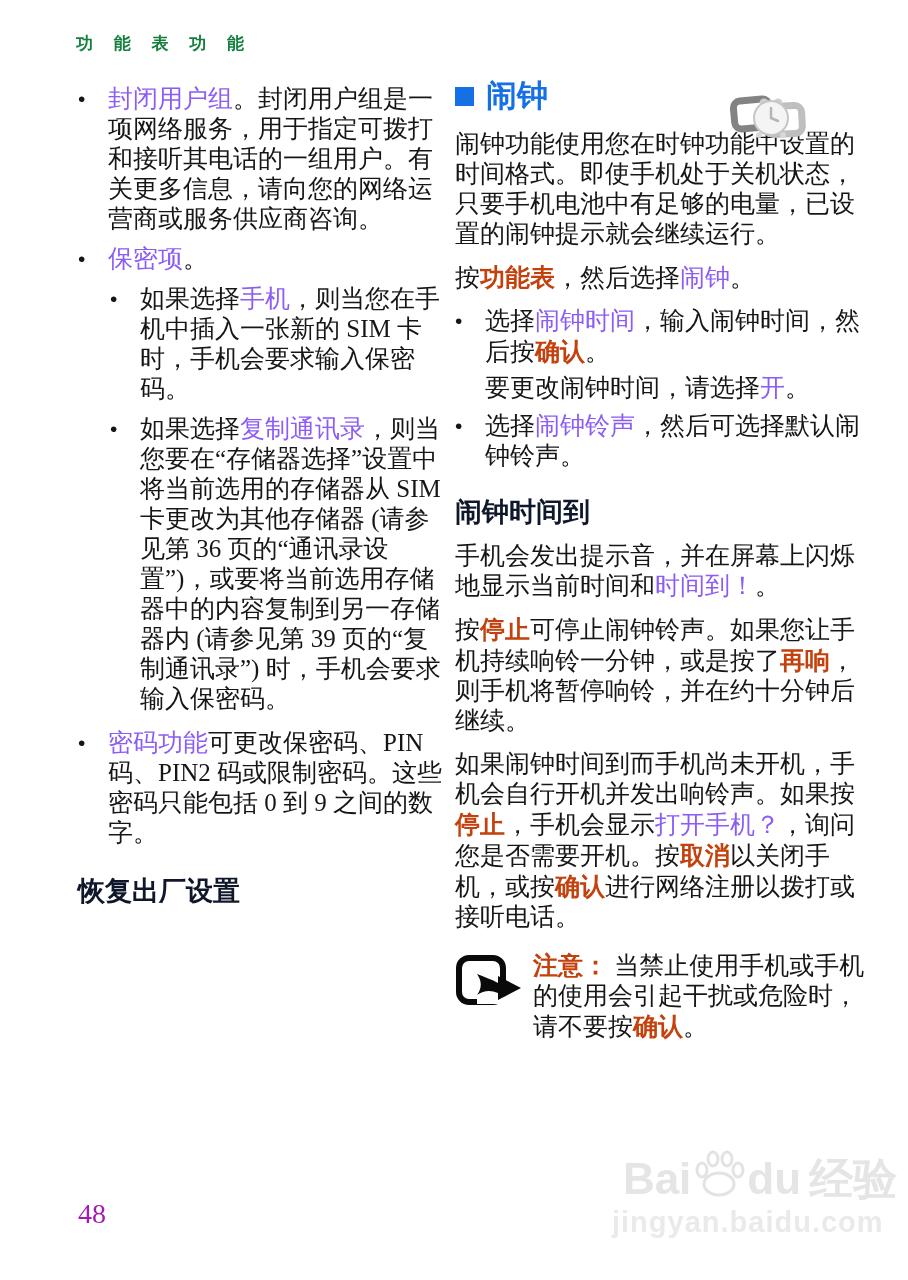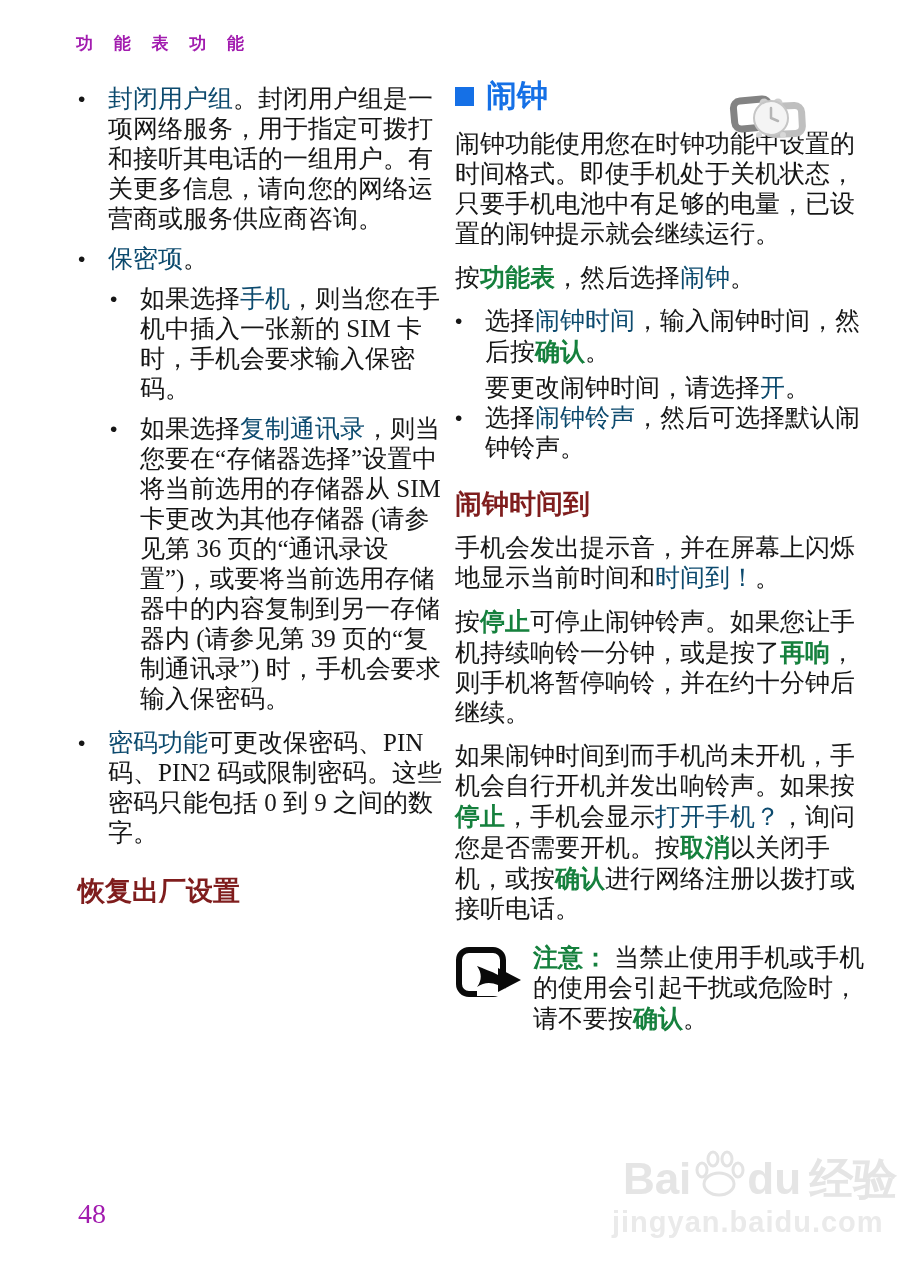--- a/index.html
+++ b/index.html
@@ -7,49 +7,49 @@
   body {
     position: relative;
     background: #ffffff;
     font-family: "Liberation Serif", "DejaVu Serif", serif;
     color: #161616;
     overflow: hidden;
   }
   .hdr {
     position: absolute; left: 76px; top: 32px;
     font-family: "Liberation Sans", "DejaVu Sans", sans-serif;
-    font-size: 17px; font-weight: 600; letter-spacing: 8px; color: #a21caf;
+    font-size: 17px; font-weight: 600; letter-spacing: 8px; color: #15803d;
   }
   .colL {
     position: absolute; left: 78px; top: 84px; width: 366px;
     font-size: 25px; line-height: 30px;
   }
   .colR {
     position: absolute; left: 455px; top: 76px; width: 414px;
     font-size: 25px; line-height: 30px;
   }
   .bullet { display: flex; margin-bottom: 10px; }
   .bullet .marker { flex: 0 0 30px; width: 30px; font-family: "Liberation Sans", sans-serif; font-size: 21px; }
   .sub { margin-left: 32px; margin-top: 10px; }
   .btxt { flex: 1; }
-  .lk { color: #0c4a6e; }
-  .bd { font-family: "Liberation Sans", "DejaVu Sans", sans-serif; font-weight: bold; color: #15803d; }
+  .lk { color: #8b5cf6; }
+  .bd { font-family: "Liberation Sans", "DejaVu Sans", sans-serif; font-weight: bold; color: #c2410c; }
   .title1 {
     font-family: "Liberation Sans", "DejaVu Sans", sans-serif; font-weight: bold;
     font-size: 31px; line-height: 39px; color: #1570e6; margin-bottom: 14px;
   }
   .sq { display: inline-block; width: 19px; height: 19px; background: #1570e6; margin-right: 12px; }
   .title1 .l2 { display: block; padding-left: 31px; }
   .h2 {
     font-family: Liberation Serif, serif; font-weight: bold;
-    font-size: 27px; line-height: 34px; color: #7f1d1d; margin: 24px 0 12px 0;
+    font-size: 27px; line-height: 34px; color: #0f172a; margin: 24px 0 12px 0;
   }
   .h2.first { margin-top: 26px; }
   .para { margin-bottom: 13px; }
-  .subline { margin-left: 30px; margin-top: 6px; }
+  .subline { margin-left: 30px; margin-top: 6px; margin-bottom: 8px; }
   .note { display: flex; margin-top: 18px; }
   .note .nicon { flex: 0 0 78px; padding-top: 4px; }
   .note .ntext { flex: 1; }
   .alarm { position: absolute; left: 728px; top: 88px; }
   .pagenum { position: absolute; left: 78px; top: 1198px; font-size: 28px; color: #a21caf; }
   .wm {
     position: absolute; left: 612px; top: 1148px; width: 296px; text-align: left;
     font-family: "Liberation Sans", "DejaVu Sans", sans-serif; font-weight: bold;
     color: #e5e5e5; user-select: none;
   }

